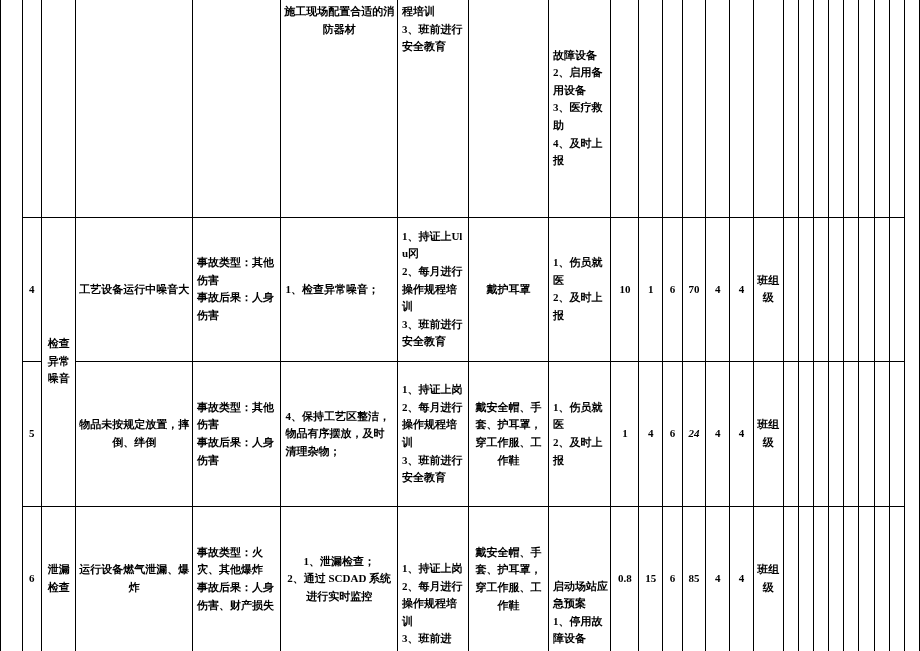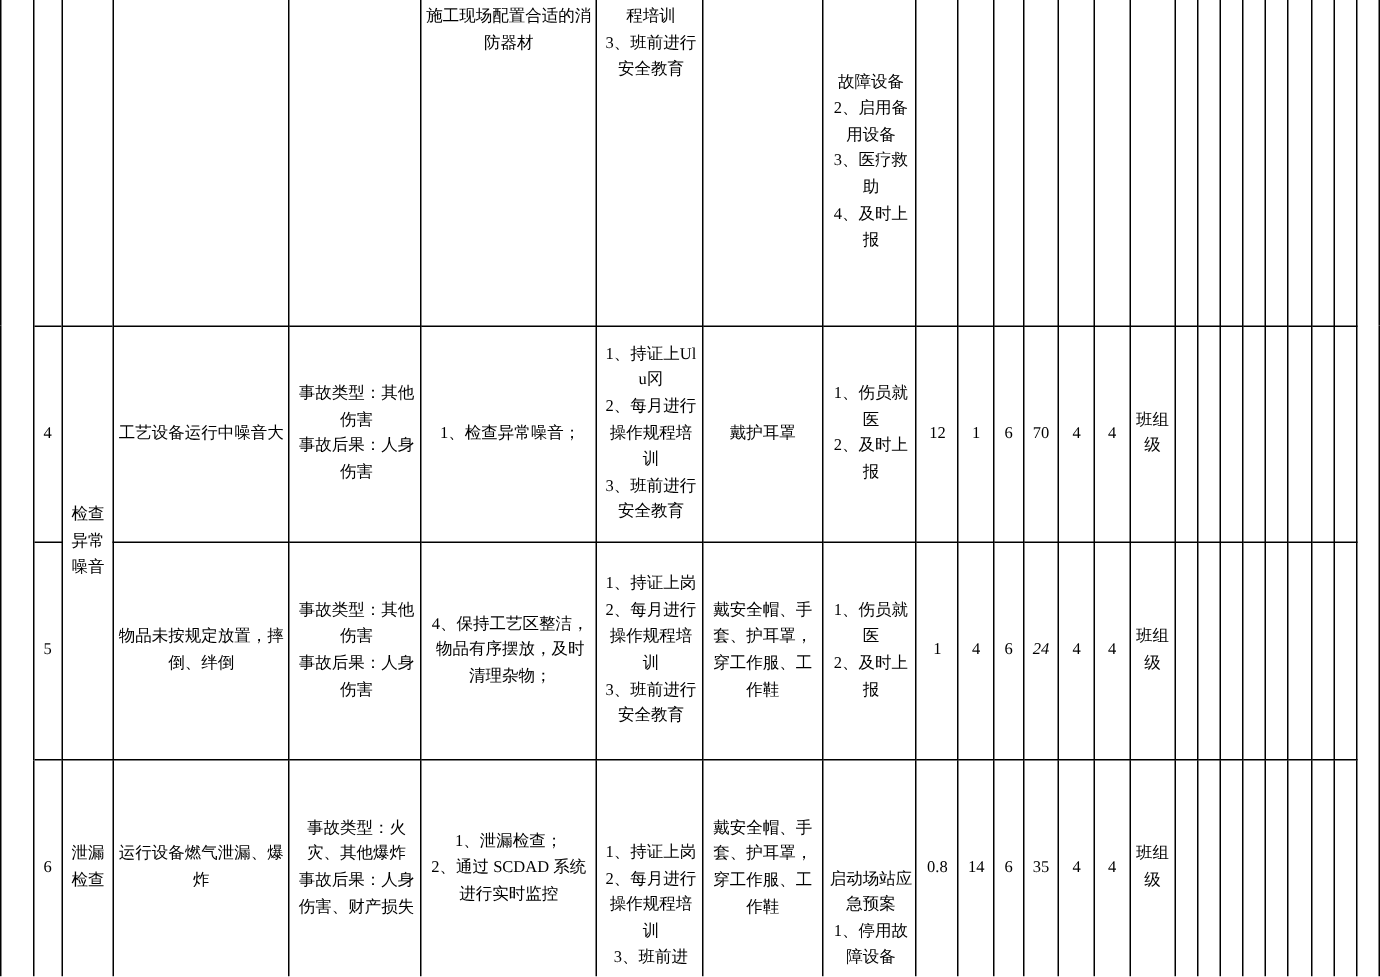--- a/index.html
+++ b/index.html
@@ -14,32 +14,33 @@
     width: 920px;
     height: 651px;
     position: relative;
     box-sizing: border-box;
   }
   table {
     border-collapse: collapse;
     width: 100%;
     height: 100%;
     table-layout: fixed;
+    font-weight: bold;
   }
   td {
     border: 1px solid #000;
     padding: 3px 2px;
     text-align: center;
     vertical-align: middle;
     line-height: 1.6;
     font-size: 11px;
     word-break: break-all;
   }
   td.left {
-    text-align: center;
+    text-align: left;
     padding-left: 4px;
   }
   .no-top { border-top: none; }
   .no-bottom { border-bottom: none; }
 </style>
 </head>
 <body>
 
 <div class="page">
 <table>
@@ -103,21 +104,21 @@
 <tr style="height:140px">
 <td class="no-top no-bottom"></td>
 <td>4</td>
 <td rowspan="2">检查异常噪音</td>
 <td>工艺设备运行中噪音大</td>
 <td class="left">事故类型：其他伤害<br>事故后果：人身伤害</td>
 <td class="left">1、检查异常噪音；</td>
 <td class="left">1、持证上Ulu冈<br>2、每月进行操作规程培训<br>3、班前进行安全教育</td>
 <td>戴护耳罩</td>
 <td class="left">1、伤员就医<br>2、及时上报</td>
-<td>12</td>
+<td>10</td>
 <td>1</td>
 <td>6</td>
 <td>70</td>
 <td>4</td>
 <td>4</td>
 <td>班组级</td>
 <td></td>
 <td></td>
 <td></td>
 <td></td>
@@ -159,23 +160,23 @@
 <td class="no-top no-bottom"></td>
 <td class="no-bottom">6</td>
 <td class="no-bottom">泄漏检查</td>
 <td class="no-bottom">运行设备燃气泄漏、爆炸</td>
 <td class="left no-bottom">事故类型：火灾、其他爆炸<br>事故后果：人身伤害、财产损失</td>
 <td class="no-bottom">1、泄漏检查；<br>2、通过 SCDAD 系统进行实时监控</td>
 <td class="left no-bottom" style="vertical-align:bottom">1、持证上岗<br>2、每月进行操作规程培训<br>3、班前进</td>
 <td class="no-bottom">戴安全帽、手套、护耳罩，穿工作服、工作鞋</td>
 <td class="left no-bottom" style="vertical-align:bottom">启动场站应急预案<br>1、停用故障设备</td>
 <td class="no-bottom">0.8</td>
-<td class="no-bottom">14</td>
+<td class="no-bottom">15</td>
 <td class="no-bottom">6</td>
-<td class="no-bottom">35</td>
+<td class="no-bottom">85</td>
 <td class="no-bottom">4</td>
 <td class="no-bottom">4</td>
 <td class="no-bottom">班组级</td>
 <td class="no-bottom"></td>
 <td class="no-bottom"></td>
 <td class="no-bottom"></td>
 <td class="no-bottom"></td>
 <td class="no-bottom"></td>
 <td class="no-bottom"></td>
 <td class="no-bottom"></td>

